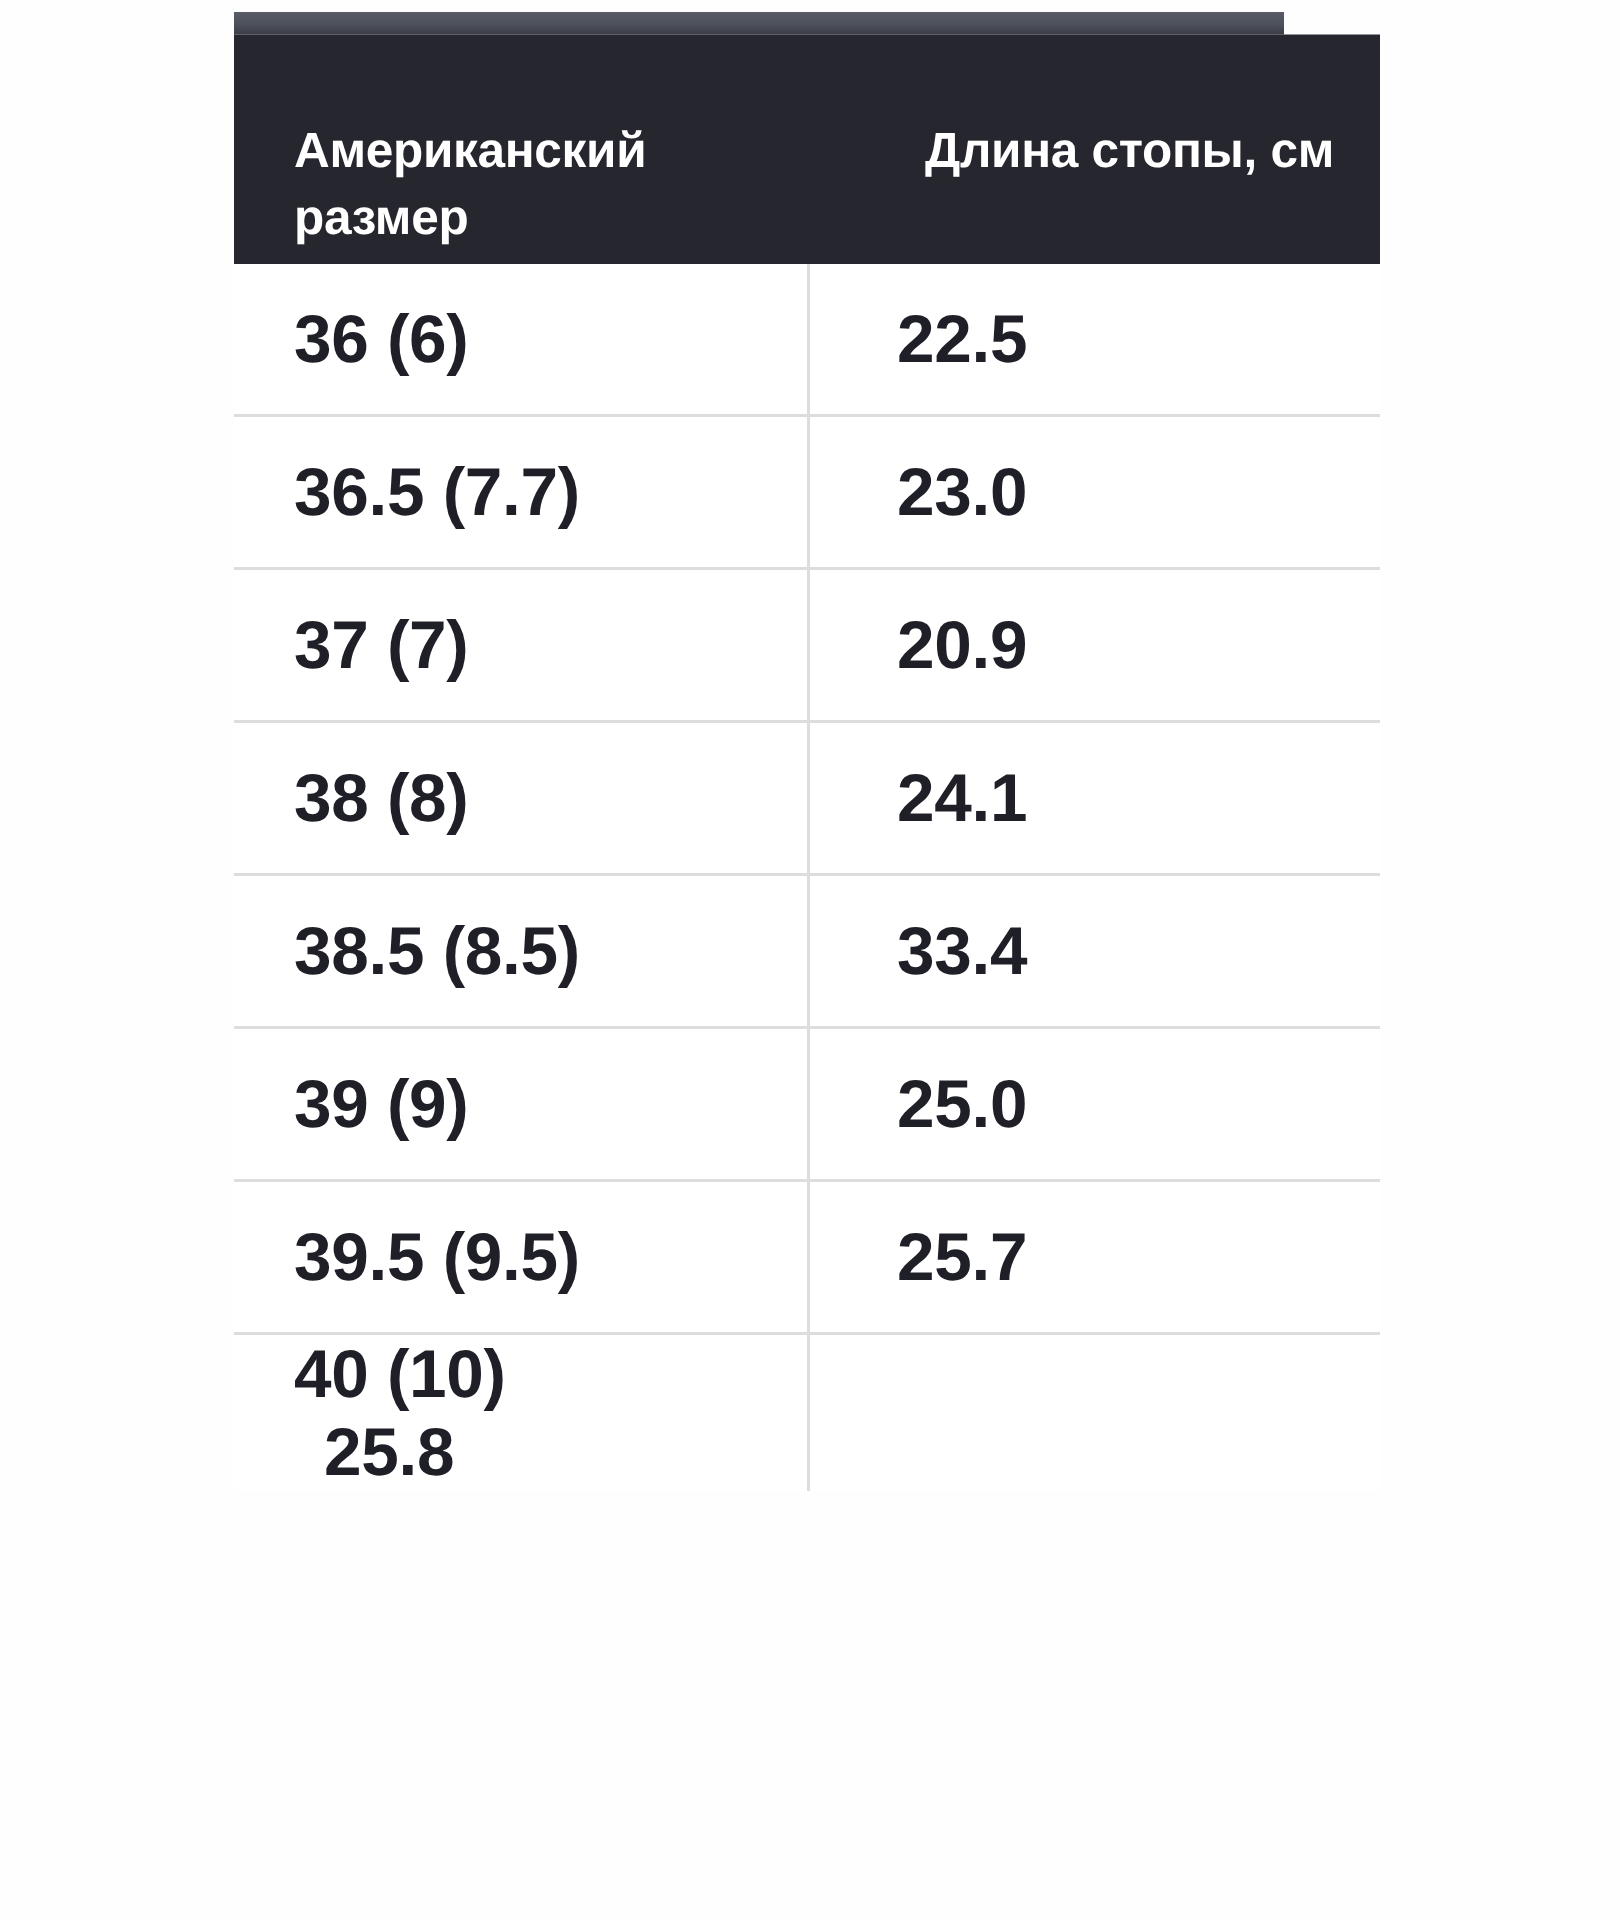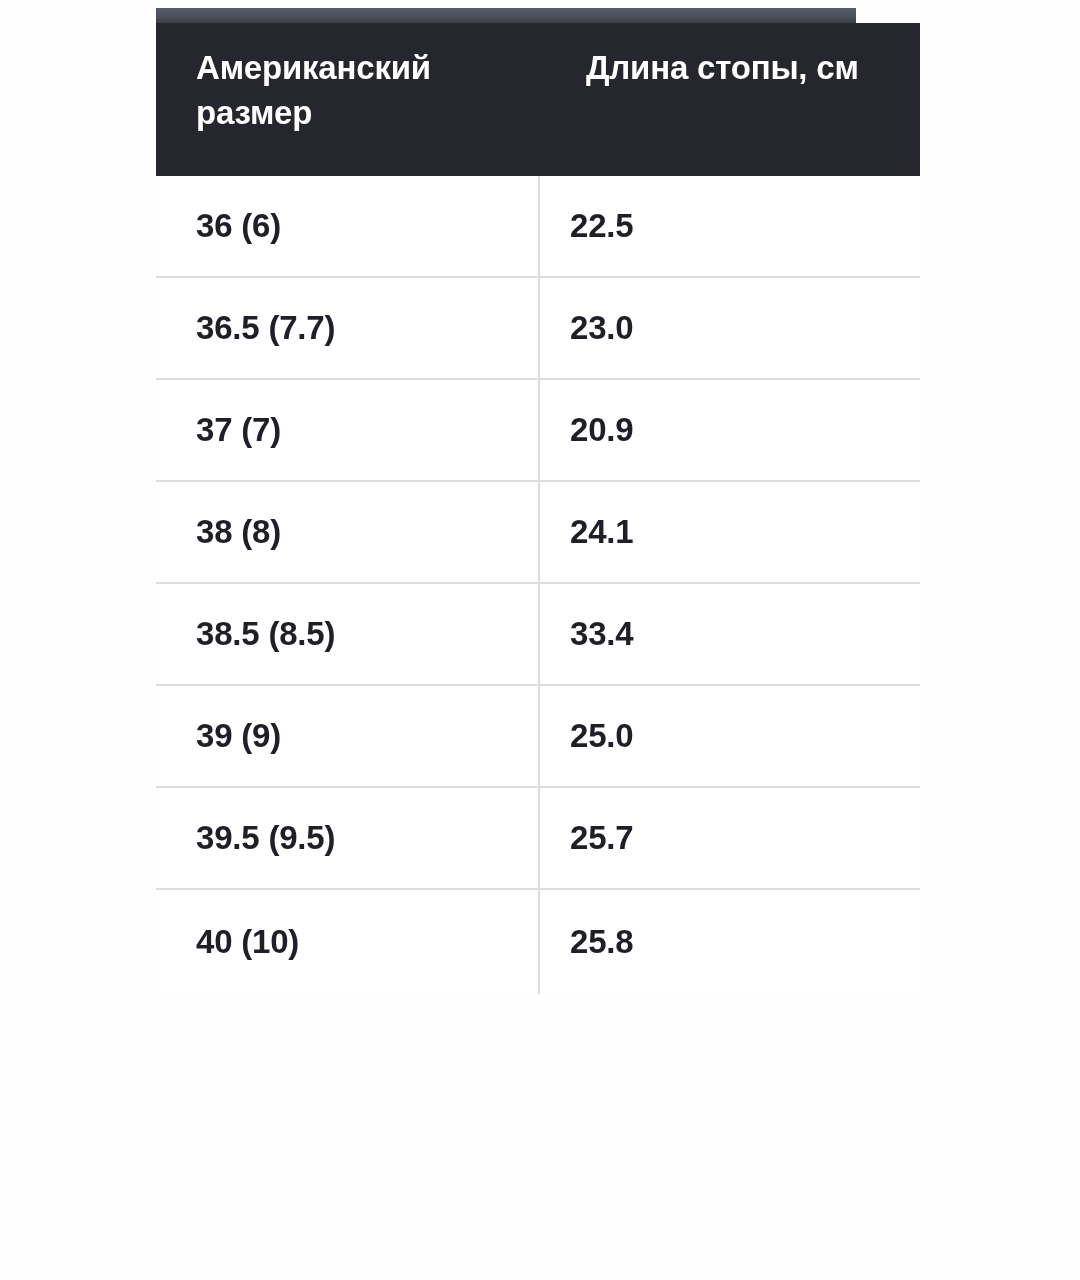--- a/index.html
+++ b/index.html
@@ -52,59 +52,60 @@
   }
 
   .thead-inner {
     display: flex;
     width: 100%;
     height: 100%;
   }
 
   .th {
     box-sizing: border-box;
-    padding-top: 22px;
+    padding-top: 54px;
     color: #ffffff;
     font-size: 33px;
     font-weight: bold;
     line-height: 45px;
     letter-spacing: -0.2px;
   }
   .th.col-a { width: 382px; padding-left: 40px; }
-  .th.col-b { width: 382px; padding-left: 48px; }
+  .th.col-b { width: 382px; padding-left: 48px; text-align: center; }
 
   
   .tbody {
     position: relative;
     background: #ffffff;
   }
 
   .trow {
     display: flex;
     width: 100%;
     height: 102px;
     box-sizing: border-box;
     border-bottom: 2px solid #dddddd;
   }
   .trow:last-child {
     border-bottom: none;
     height: 104px;
+    flex-direction: column;
   }
 
   .td {
     box-sizing: border-box;
     display: flex;
     align-items: center;
     color: #1f1f27;
-    font-size: 33px;
+    font-size: 45px;
     font-weight: bold;
     letter-spacing: -0.2px;
   }
   .td.col-a { width: 382px; padding-left: 40px; }
-  .td.col-b { width: 382px; padding-left: 32px; }
+  .td.col-b { width: 382px; padding-left: 60px; }
 
   
   .vdivider {
     position: absolute;
     left: 382px;
     top: 0px;
     width: 2px;
     height: 100%;
     background: #dddddd;
   }

